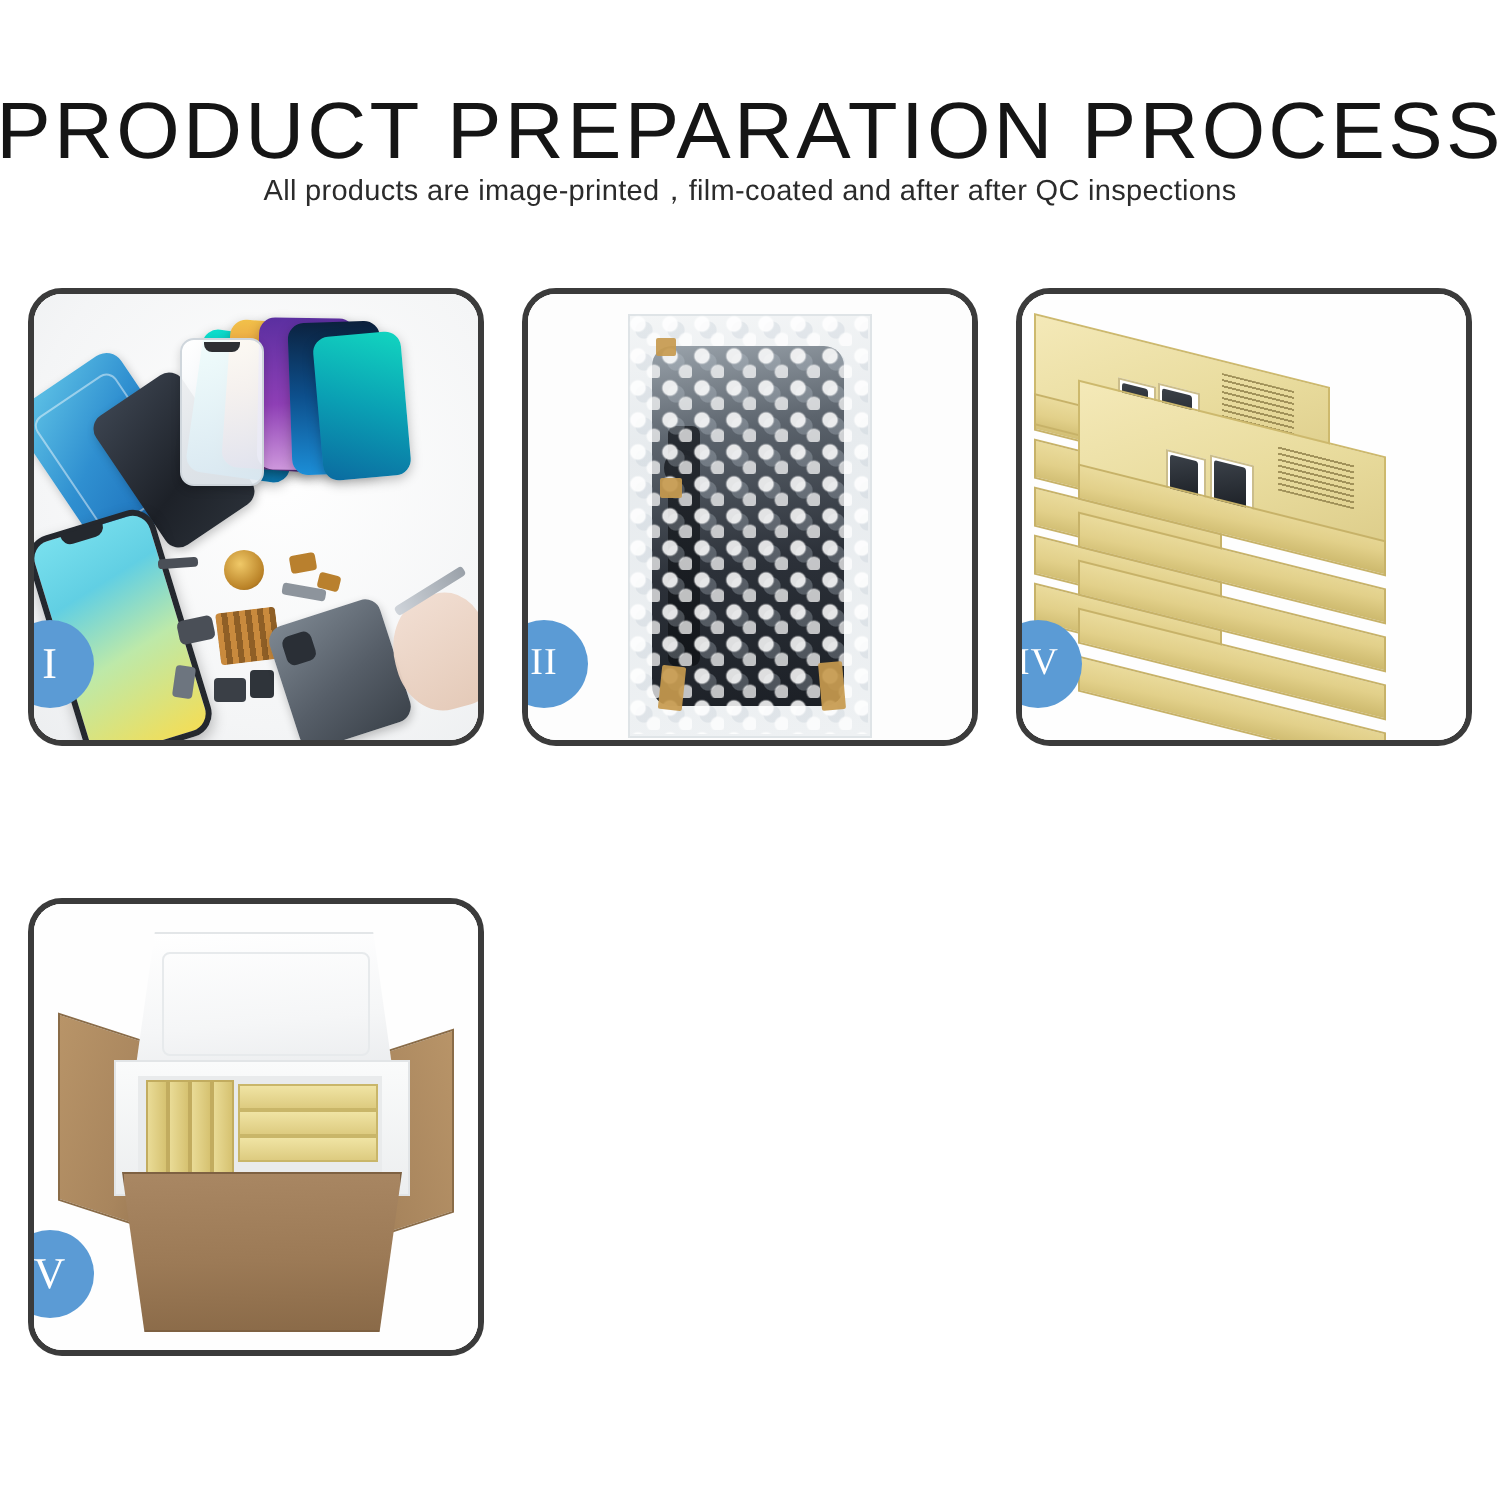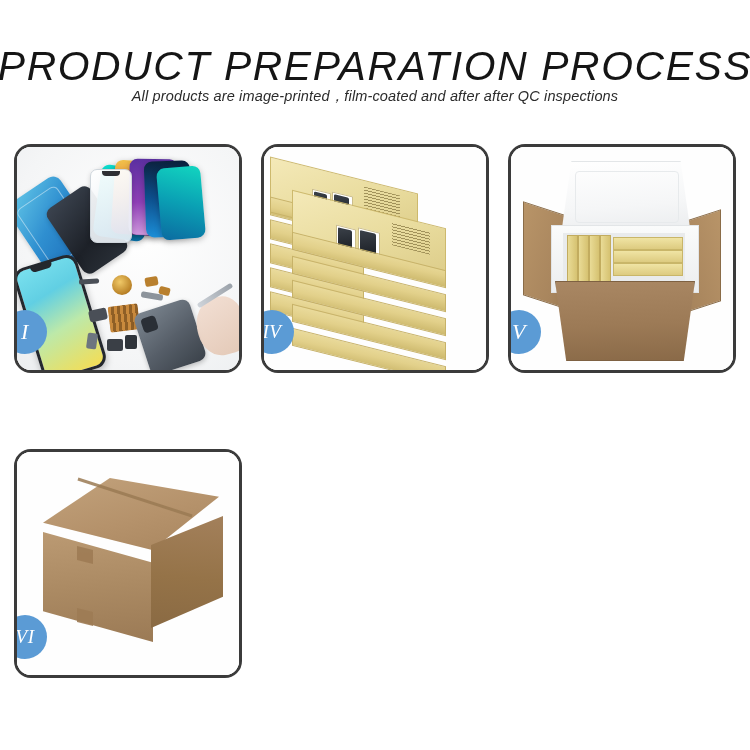--- a/index.html
+++ b/index.html
@@ -3,21 +3,21 @@
 <meta charset="utf-8">
 <style>
   html,body{margin:0;padding:0;}
   body{
     width:750px;height:750px;
     background:#ffffff;
     font-family:"Liberation Sans","DejaVu Sans",sans-serif;
     overflow:hidden;
     position:relative;
   }
-  .sheet{position:absolute;inset:0;background:#fff;font-style:italic;}
+  .sheet{position:absolute;inset:0;background:#fff;}
 
   
   .header{position:absolute;left:0;top:0;width:750px;text-align:center;}
   .title{
     margin:0;padding:0;
     font-size:40px;
     font-weight:400;
     letter-spacing:1.6px;
     color:#151515;
     line-height:1;
@@ -400,20 +400,37 @@
           <div class="chip" style="left:142px;top:140px;width:11px;height:8px;transform:rotate(14deg);"></div>
           <div class="part" style="left:118px;top:170px;width:26px;height:5px;transform:rotate(-16deg);background:#9aa1a9;"></div>
           <div class="housing"></div>
           <div class="hand"></div>
           <div class="tweezer"></div>
         </div>
       </div>
       <div class="badge">I</div>
     </div>
 
+    <div class="panel p2">
+      <div class="panel-inner">
+        <div class="stage">
+          <div class="bag"></div>
+          <div class="item"></div>
+          <div class="flex"></div>
+          <div class="ring"></div>
+          <div class="bubbles2"></div>
+          <div class="bubbles"></div>
+          <div class="tape t1"></div>
+          <div class="tape t2"></div>
+          <div class="tape t3"></div>
+          <div class="tape t4"></div>
+        </div>
+      </div>
+      <div class="badge wide">II</div>
+    </div>
 
 
     <div class="panel p4">
       <div class="panel-inner">
         <div class="stage">
 
           <div class="slab" style="left:6px;top:60px;width:92px;height:18px;transform:skewY(14deg);"></div>
           <div class="slab" style="left:6px;top:84px;width:92px;height:18px;transform:skewY(14deg);"></div>
           <div class="slab" style="left:6px;top:108px;width:92px;height:18px;transform:skewY(14deg);"></div>
           <div class="slab" style="left:6px;top:132px;width:92px;height:18px;transform:skewY(14deg);"></div>
@@ -460,28 +477,15 @@
           <div class="bxv" style="left:89px;top:88px;width:9px;height:46px;"></div>
           <div class="bx" style="left:102px;top:90px;width:68px;height:11px;"></div>
           <div class="bx" style="left:102px;top:103px;width:68px;height:11px;"></div>
           <div class="bx" style="left:102px;top:116px;width:68px;height:11px;"></div>
           <div class="cartonfront"></div>
         </div>
       </div>
       <div class="badge">V</div>
     </div>
 
-    <div class="panel p6">
-      <div class="panel-inner">
-        <div class="stage">
-          <div class="topf"></div>
-          <div class="seam"></div>
-          <div class="frontf"></div>
-          <div class="sidef"></div>
-          <div class="tab tb1"></div>
-          <div class="tab tb2"></div>
-        </div>
-      </div>
-      <div class="badge wide">VI</div>
-    </div>
 
   </div>
 </div>
 
 </body></html>

